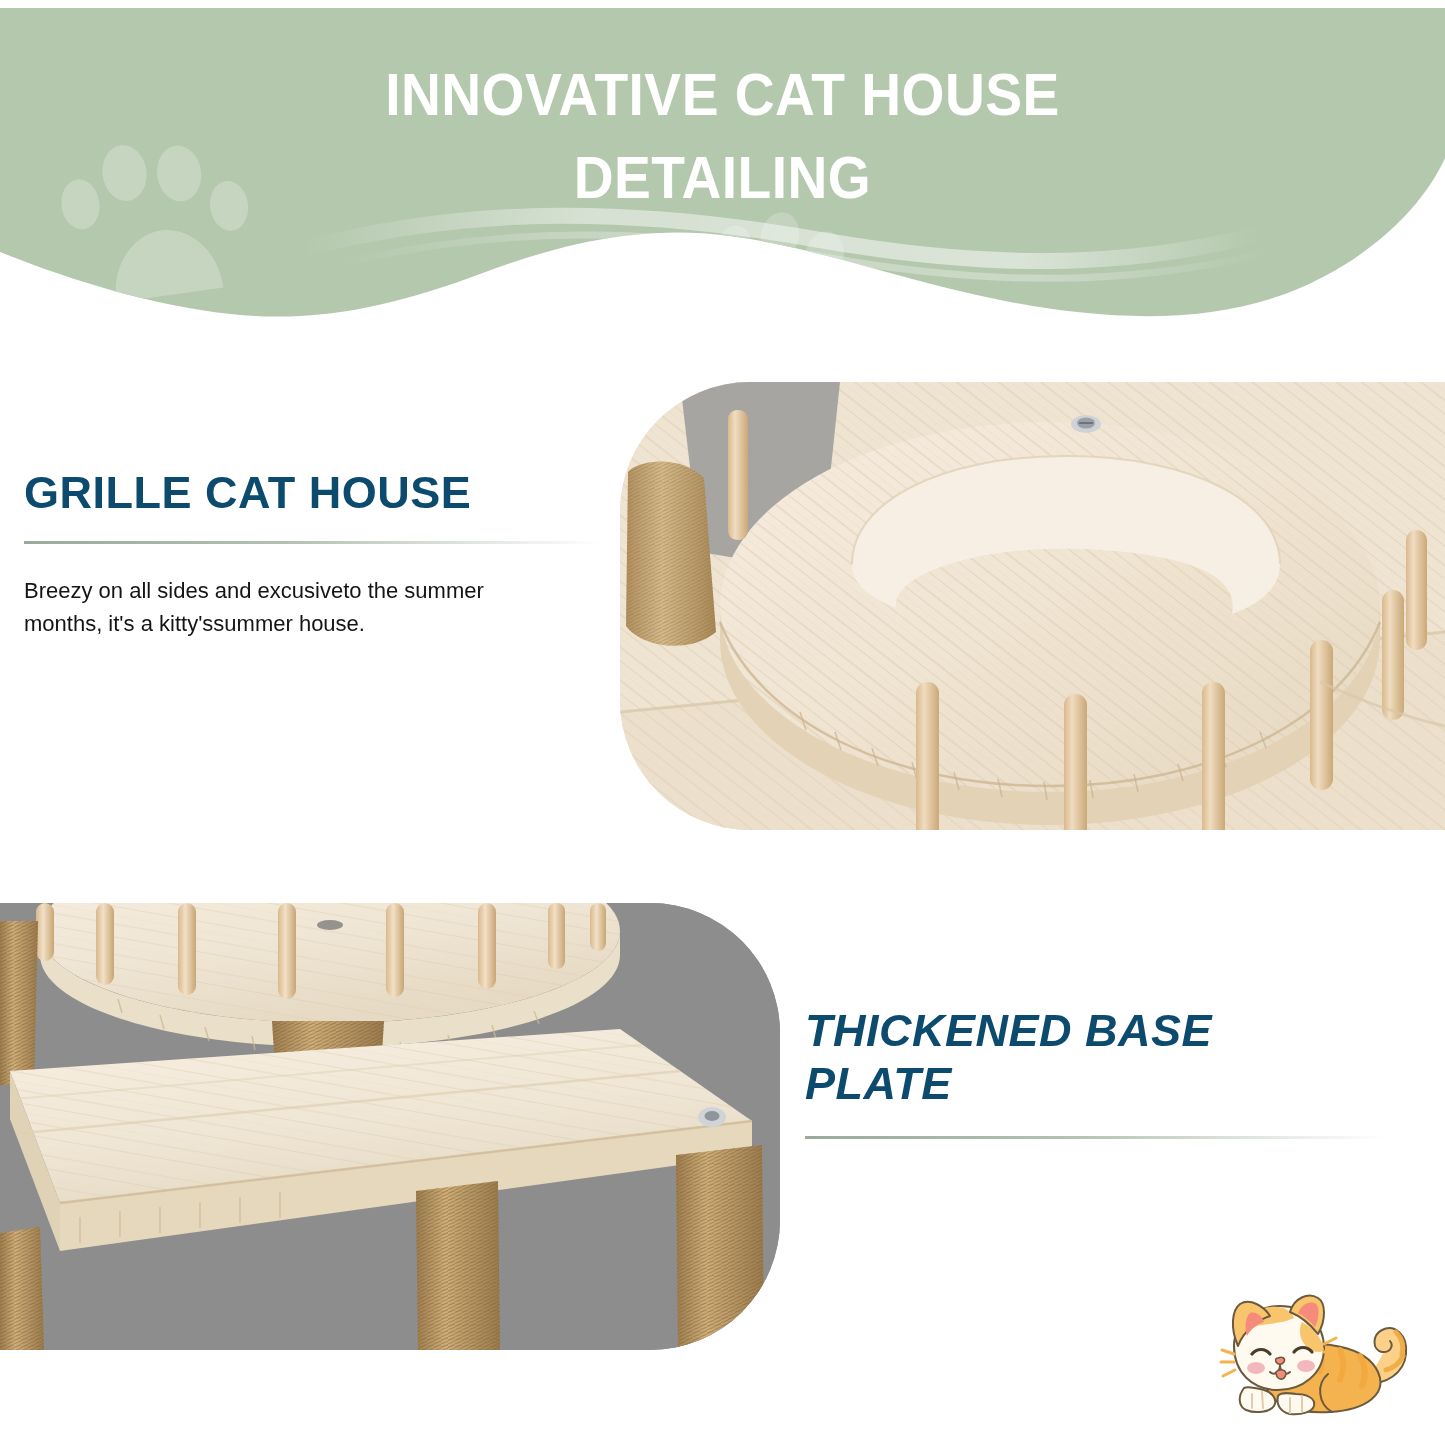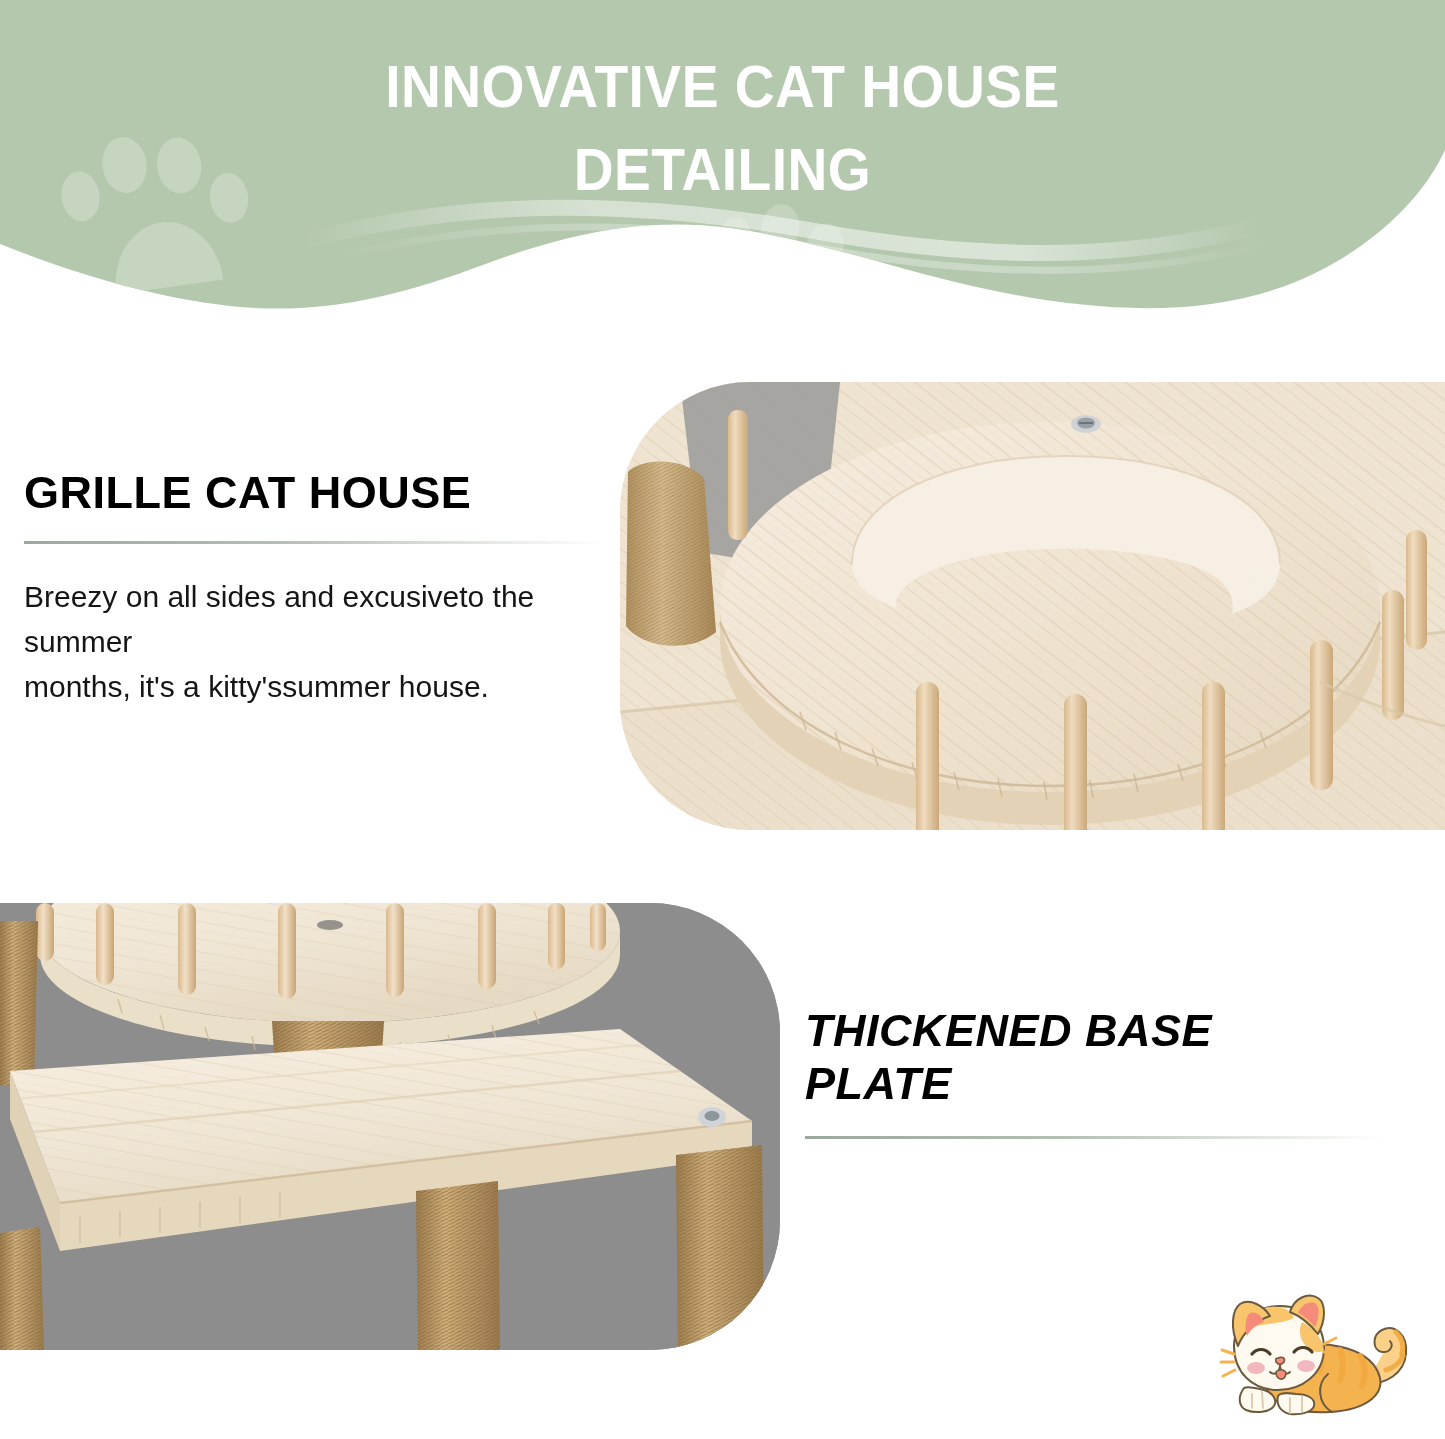--- a/index.html
+++ b/index.html
@@ -7,21 +7,21 @@
   body {
     background:#ffffff;
     font-family:"Liberation Sans", sans-serif;
     position:relative;
     overflow:hidden;
   }
 
   
   .banner {
     position:absolute;
-    left:0; top:0;
+    left:0; top:8px;
     width:1445px; height:310px;
     overflow:hidden;
   }
   .banner-svg { position:absolute; left:0; top:0; width:1445px; height:310px; }
 
   .banner-title {
     position:absolute;
     left:0; top:46px;
     width:1445px;
     text-align:center;
@@ -62,37 +62,37 @@
     left:24px; top:466px;
     width:580px;
   }
   .block-two {
     position:absolute;
     left:805px; top:1004px;
     width:580px;
     font-style:italic;
   }
   .sec-title {
-    color:#000000;
+    color:#0c4a6e;
     font-size:45px;
     font-weight:bold;
     line-height:1.18;
     letter-spacing:0.5px;
     white-space:pre-line;
   }
   .sec-rule {
     height:3px;
     margin-top:22px;
     background:linear-gradient(to right,#9aaa9c 0%, #b3c0b2 45%, rgba(190,200,190,0) 100%);
   }
   .block-two .sec-rule { margin-top:26px; }
   .sec-body {
     margin-top:30px;
     color:#151515;
-    font-size:30px;
+    font-size:22px;
     line-height:1.5;
     white-space:pre-line;
   }
 
   
   .mascot {
     position:absolute;
     left:1190px; top:1288px;
     width:240px; height:140px;
   }

